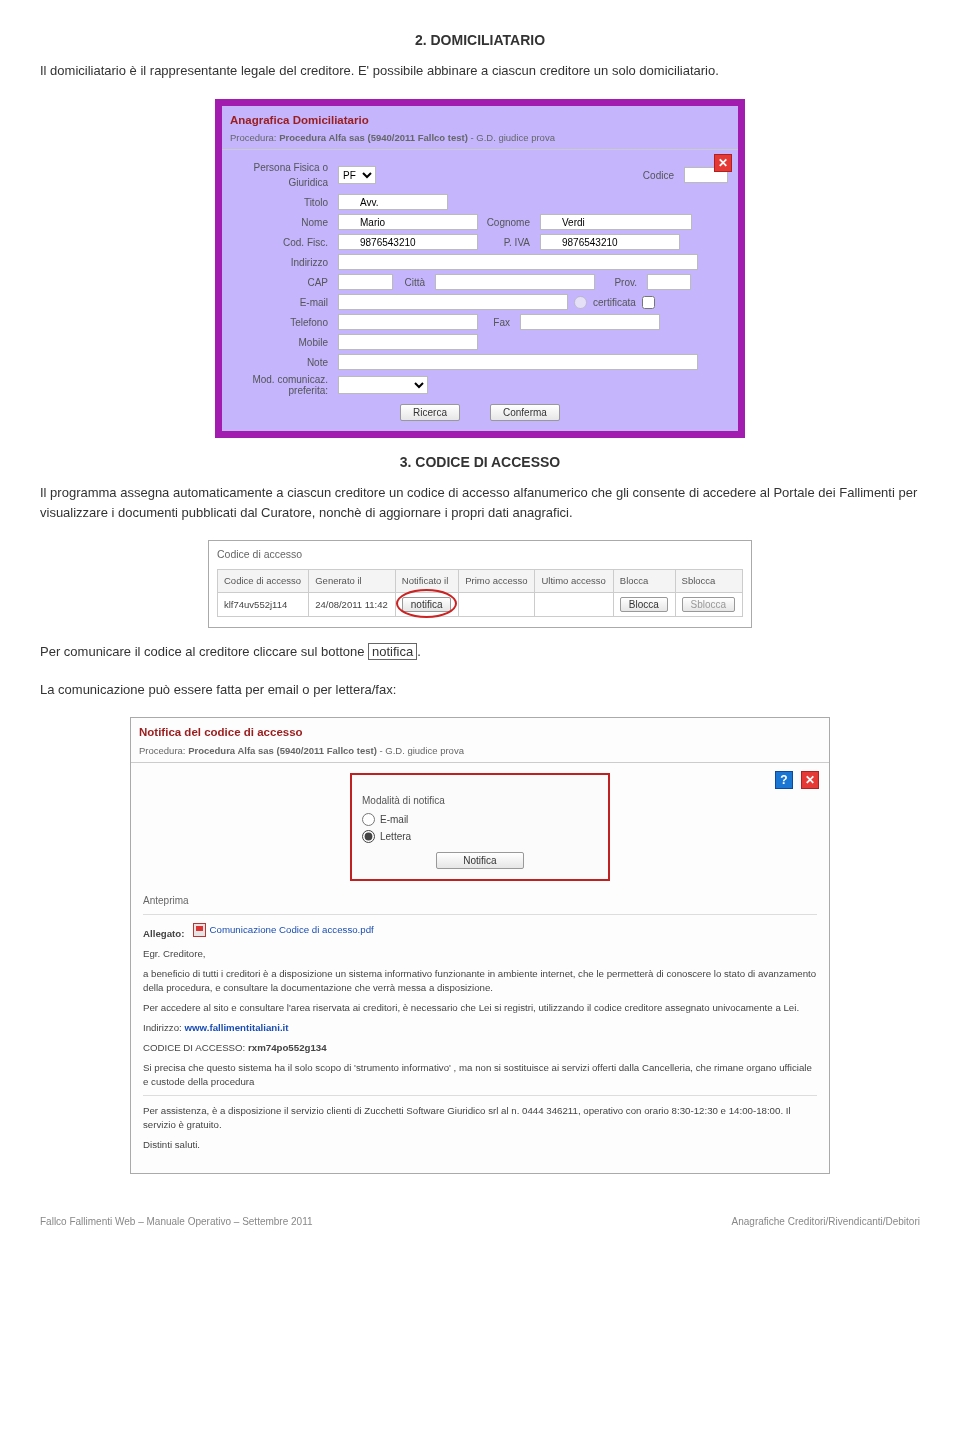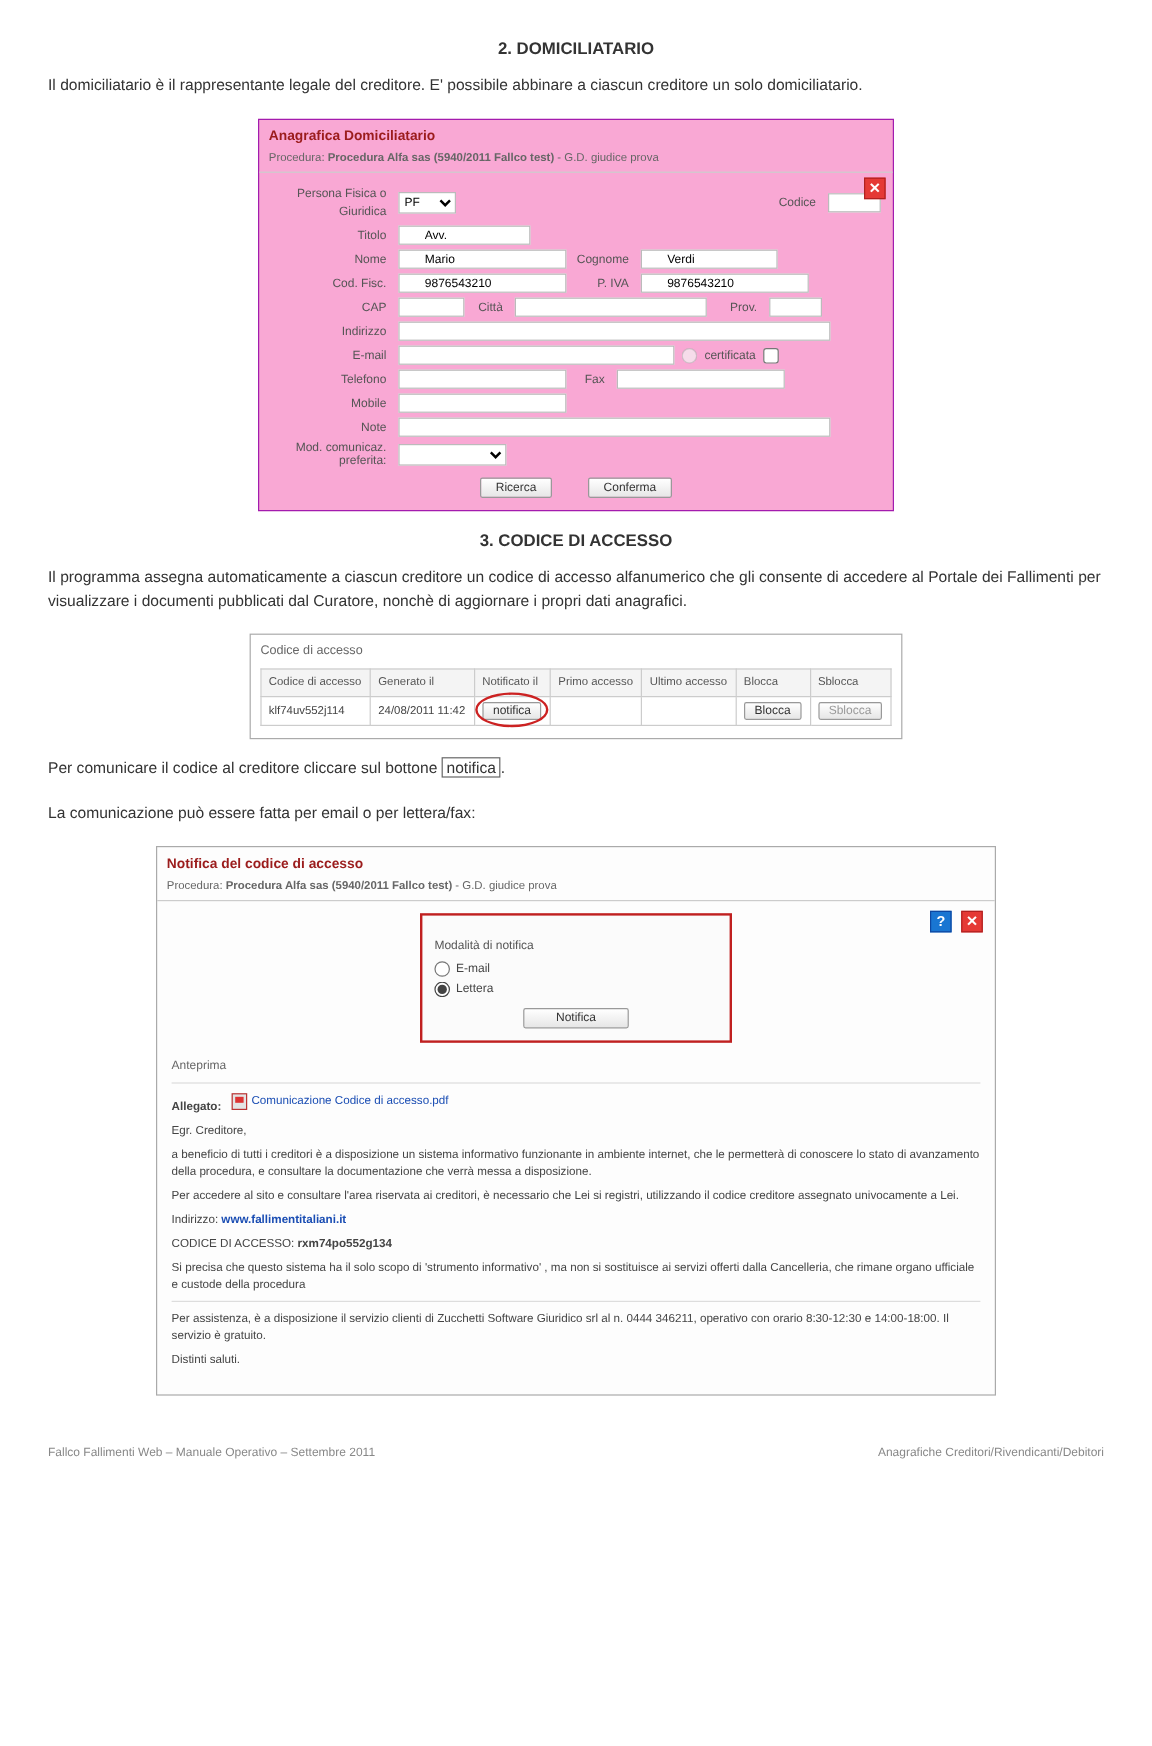--- a/index.html
+++ b/index.html
@@ -14,22 +14,22 @@
     line-height: 1.5;
   }
   h2.section-num { font-size: 14px; font-weight: bold; margin-bottom: 10px; text-align: center; }
   p.body-text { margin: 10px 0 18px 0; }
   .fig { margin: 14px auto; }
   .fig-center { display:flex; justify-content:center; }
 
   
   .panel1 {
     width: 530px;
-    border: 1px solid #a21caf;
-    background: #f9a8d4;
+    border: 7px solid #a21caf;
+    background: #c4b5fd;
     font-size: 10.5px;
     color: #444;
   }
   .panel1 .hdr {
     padding: 6px 8px 4px 8px;
     border-bottom: 1px solid #ccc;
   }
   .panel1 .hdr .title { color:#9b1c1c; font-weight:bold; font-size:11.5px; }
   .panel1 .hdr .sub { color:#666; margin-top:2px; font-size:9.5px; }
   .panel1 .hdr .sub .bold{ font-weight:bold; }
@@ -137,59 +137,59 @@
       <div class="title">Anagrafica Domiciliatario</div>
       <div class="sub">
         <span>Procedura: </span><span class="bold">Procedura Alfa sas (5940/2011 Fallco test)</span><span> - G.D. giudice prova</span>
       </div>
     </div>
     <div class="body">
       <div class="close-x">✕</div>
 
       <div class="formrow">
         <label>Persona Fisica o Giuridica</label>
-        <select class="sel" style="width:48px">
+        <select class="sel" style="width:38px">
           <option>PF</option>
         </select>
         <span style="flex:1"></span>
         <span class="lab2">Codice</span>
         <input class="txt" style="width: 40px;">
       </div>
 
       <div class="formrow">
         <label>Titolo</label>
         <input class="txt" style="width: 110px;" value="Avv.">
       </div>
 
       <div class="formrow">
         <label>Nome</label>
         <input class="txt" style="width: 140px;" value="Mario">
         <span class="lab2">Cognome</span>
-        <input class="txt" style="width: 114px;" value="Verdi">
+        <input class="txt" style="width: 152px;" value="Verdi">
       </div>
 
       <div class="formrow">
         <label>Cod. Fisc.</label>
         <input class="txt" style="width: 140px;" value="9876543210">
         <span class="lab2">P. IVA</span>
         <input class="txt" style="width: 140px;" value="9876543210">
+      </div>
+
+      <div class="formrow">
+        <label>Indirizzo</label>
+        <input class="txt" style="width: 360px;">
       </div>
 
       <div class="formrow">
         <label>CAP</label>
         <input class="txt" style="width: 55px;">
         <span class="lab2" style="width:30px">Città</span>
         <input class="txt" style="width: 160px;">
         <span class="lab2" style="width:40px">Prov.</span>
         <input class="txt" style="width: 36px;">
-      </div>
-
-      <div class="formrow">
-        <label>Indirizzo</label>
-        <input class="txt" style="width: 360px;">
       </div>
 
       <div class="formrow">
         <label>E-mail</label>
         <input class="txt" style="width: 230px;">
         <input type="radio" disabled="" style="">
         <span>certificata</span>
         <input type="checkbox" style="">
       </div>
 

